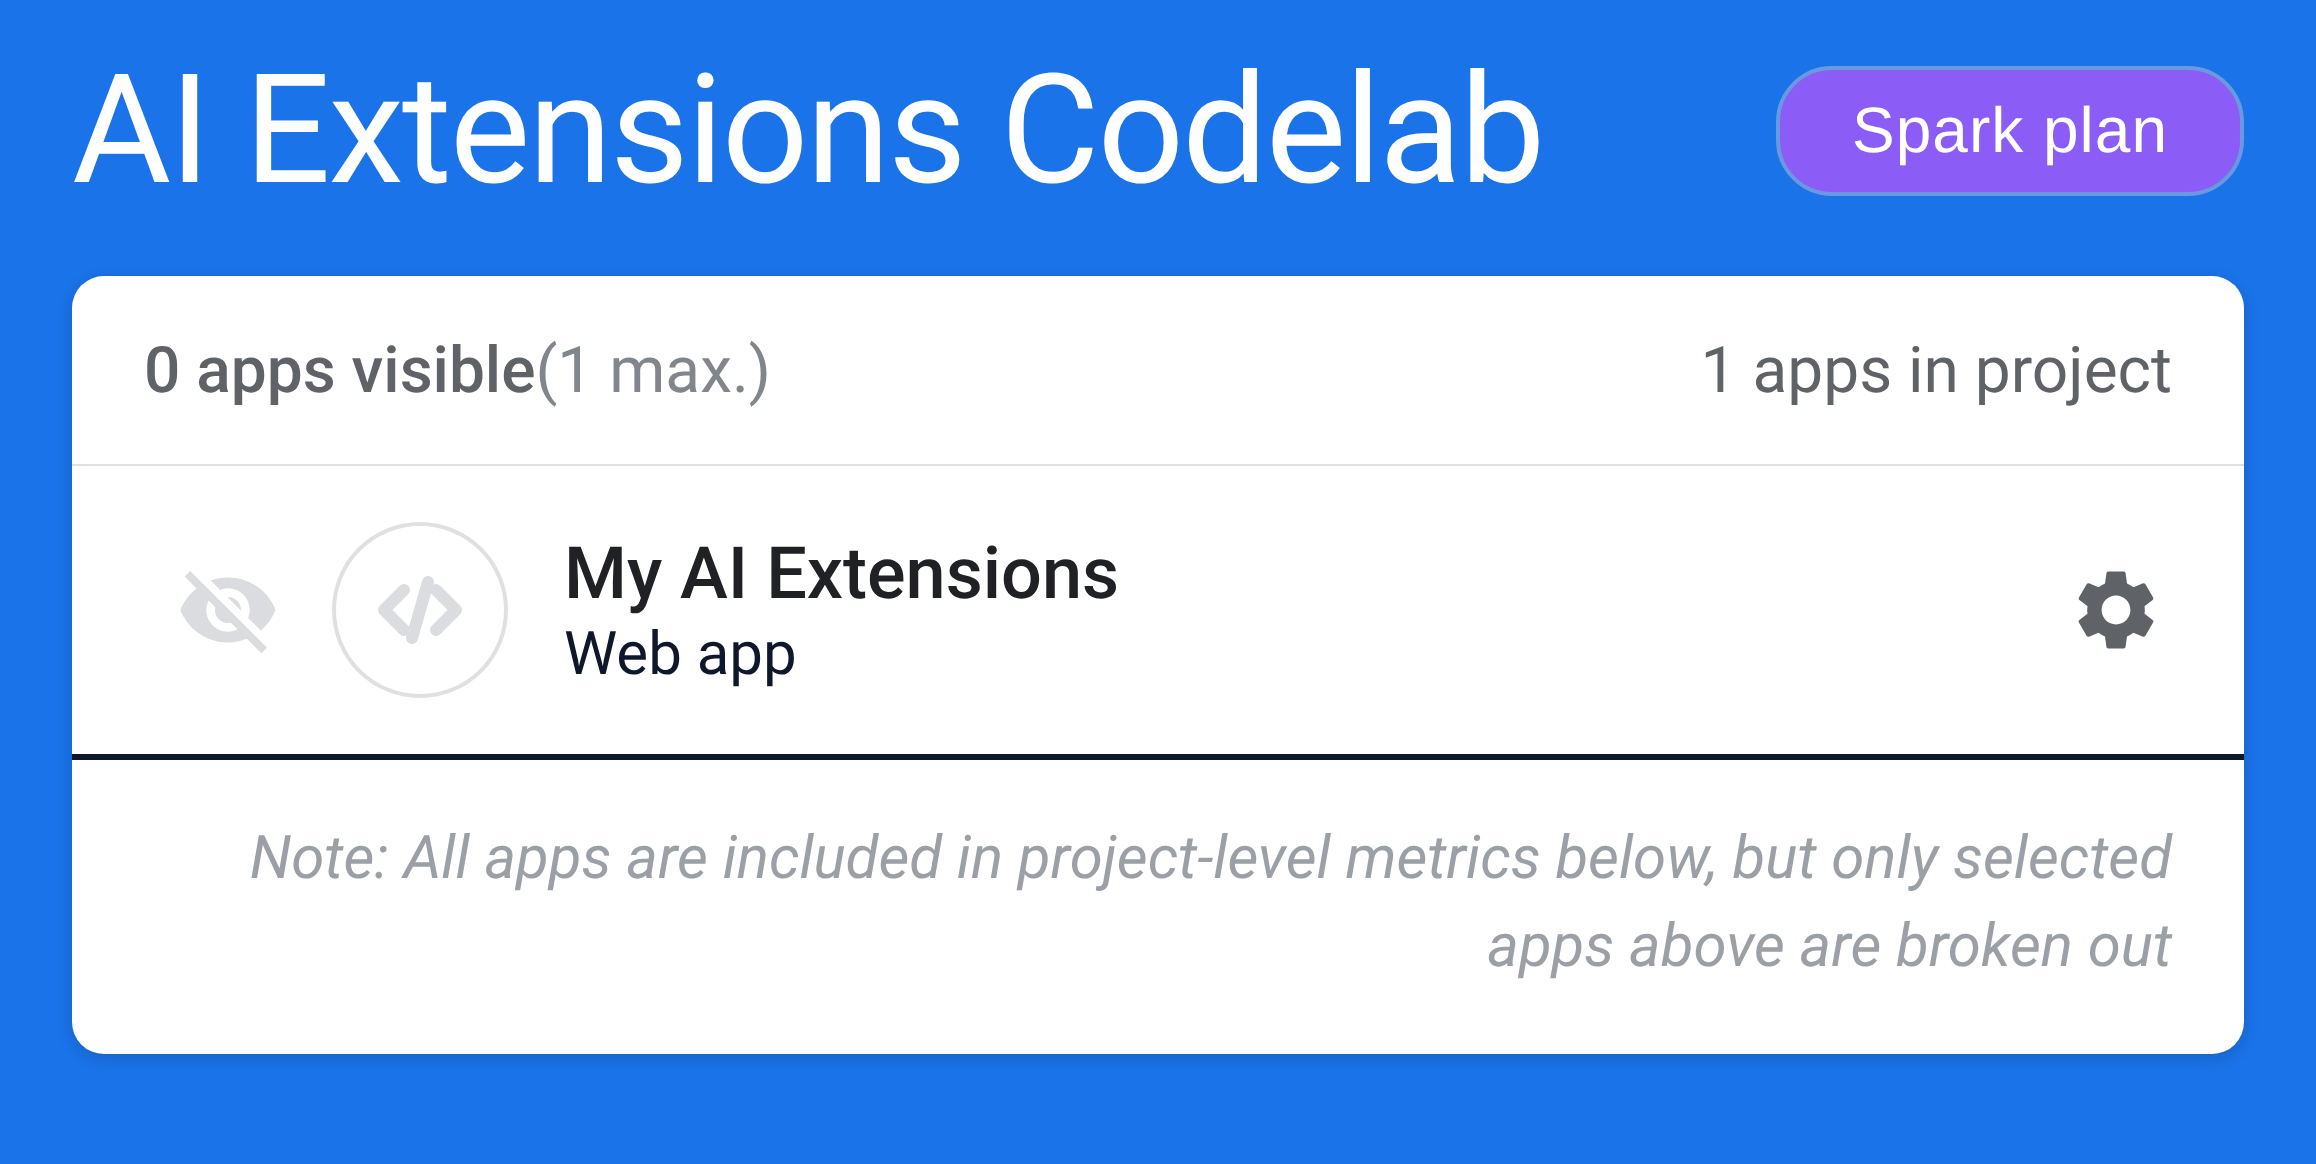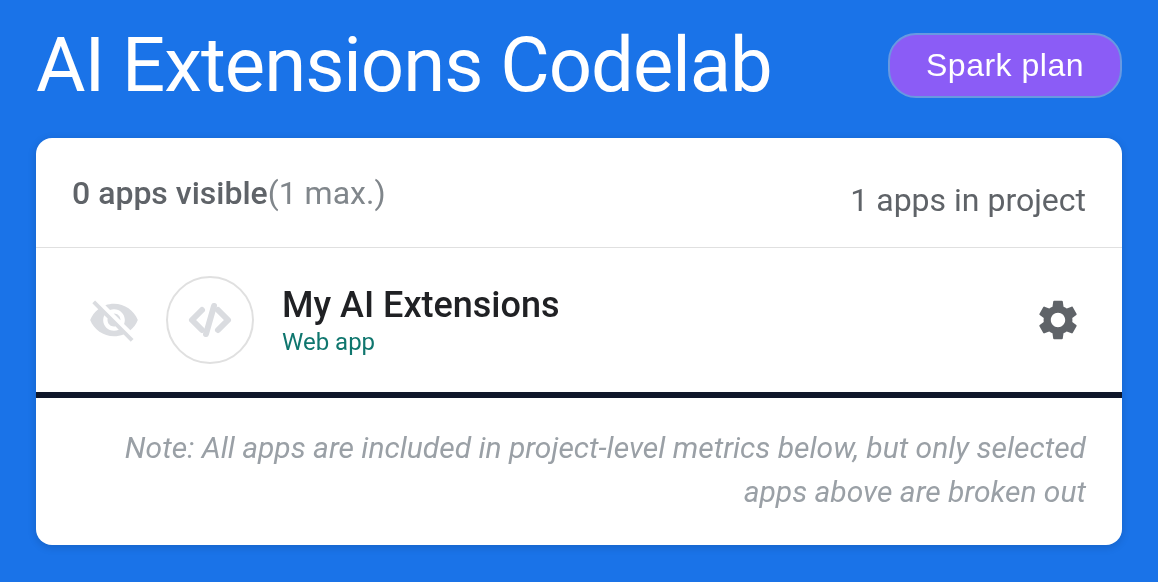--- a/index.html
+++ b/index.html
@@ -58,27 +58,26 @@
     .apps-visible .count {
       font-weight: 500;
     }
     .apps-visible .max {
       color: #80868b;
       font-weight: 400;
     }
     .apps-in-project {
       font-size: 32px;
       color: #5f6368;
-      margin-top: 15px;
     }
     .app-row {
       display: flex;
       align-items: center;
       padding: 28px 36px 28px 50px;
-      border-bottom: 6px solid #0f172a;
+      border-bottom: 3px solid #0f172a;
     }
     .visibility-icon {
       width: 56px;
       height: 56px;
       display: flex;
       align-items: center;
       justify-content: center;
       cursor: pointer;
       margin-right: 24px;
     }
@@ -107,22 +106,22 @@
     .app-info {
       flex: 1;
     }
     .app-name {
       font-size: 36px;
       font-weight: 500;
       color: #202124;
       margin-bottom: 2px;
     }
     .app-type {
-      font-size: 24px;
-      color: #0f766e;
+      font-size: 30px;
+      color: #0f172a;
     }
     .settings-icon {
       width: 56px;
       height: 56px;
       display: flex;
       align-items: center;
       justify-content: center;
       cursor: pointer;
     }
     .settings-icon svg {

